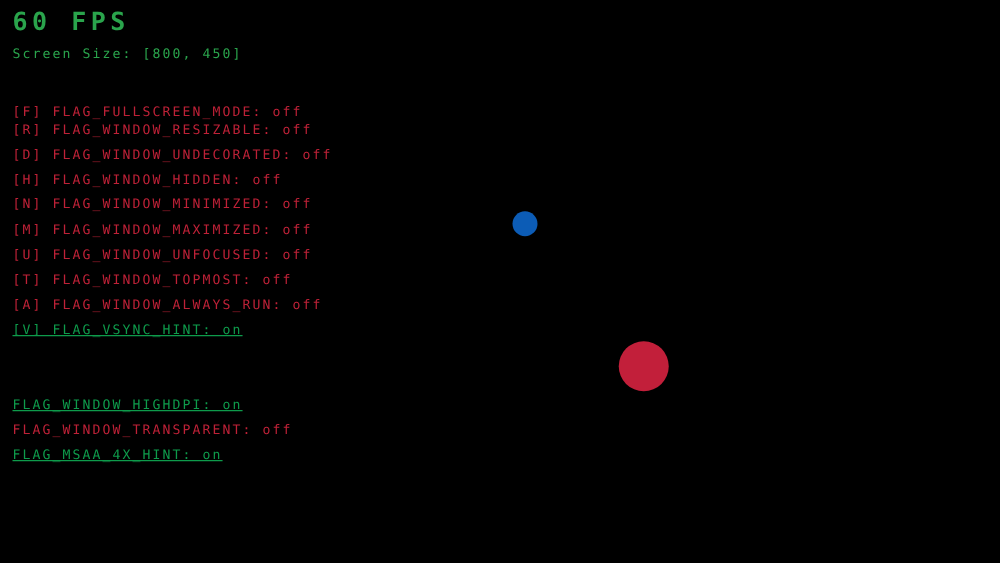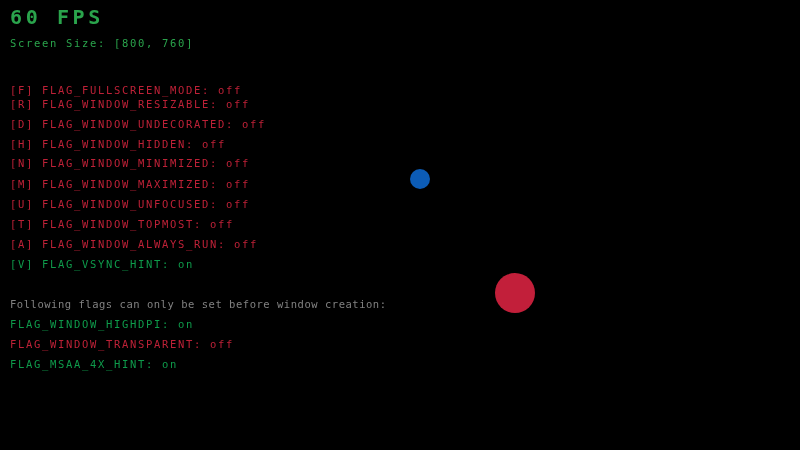--- a/index.html
+++ b/index.html
@@ -56,21 +56,21 @@
   
   .flag-row {
     position: absolute;
     left: 10px;
     white-space: pre;
     font-size: 10.5px;
     letter-spacing: 0.16em;
     line-height: 1;
   }
   .flag-row.state-off { color: #be2137; }
-  .flag-row.state-on  { color: #0e9b4b; }
+  .flag-row.state-on  { color: #0e9b4b; text-decoration: underline; }
 
   
   .ball {
     position: absolute;
     border-radius: 50%;
   }
   #ball-blue {
     left: 410px;
     top: 169px;
     width: 20px;
@@ -85,37 +85,36 @@
     background: #c21f3a;
   }
 </style>
 </head>
 <body>
 
 <div id="screen" style="background: #000000; padding-left: 32px;">
 
   <div class="txt" id="fps-counter" style="color: rgb(42, 164, 76);">60 FPS</div>
 
-  <div class="txt" id="screen-size-label" style="color: rgb(42, 164, 76);">Screen Size: [800, 760]</div>
+  <div class="txt" id="screen-size-label" style="color: rgb(42, 164, 76);">Screen Size: [800, 450]</div>
 
 
   <div id="flags-after">
       <div class="flag-row state-off" style="top: 85px;">[F] FLAG_FULLSCREEN_MODE: off</div>
       <div class="flag-row state-off" style="top: 99px;">[R] FLAG_WINDOW_RESIZABLE: off</div>
       <div class="flag-row state-off" style="top: 119px;">[D] FLAG_WINDOW_UNDECORATED: off</div>
       <div class="flag-row state-off" style="top: 139px;">[H] FLAG_WINDOW_HIDDEN: off</div>
       <div class="flag-row state-off" style="top: 158px;">[N] FLAG_WINDOW_MINIMIZED: off</div>
       <div class="flag-row state-off" style="top: 179px;">[M] FLAG_WINDOW_MAXIMIZED: off</div>
       <div class="flag-row state-off" style="top: 199px;">[U] FLAG_WINDOW_UNFOCUSED: off</div>
       <div class="flag-row state-off" style="top: 219px;">[T] FLAG_WINDOW_TOPMOST: off</div>
       <div class="flag-row state-off" style="top: 239px;">[A] FLAG_WINDOW_ALWAYS_RUN: off</div>
       <div class="flag-row state-on" style="top: 259px;">[V] FLAG_VSYNC_HINT: on</div>
     </div>
 
-  <div class="txt section-header" id="header-before">Following flags can only be set before window creation:</div>
 
   <div id="flags-before">
       <div class="flag-row state-on" style="top: 319px;">FLAG_WINDOW_HIGHDPI: on</div>
       <div class="flag-row state-off" style="top: 339px;">FLAG_WINDOW_TRANSPARENT: off</div>
       <div class="flag-row state-on" style="top: 359px;">FLAG_MSAA_4X_HINT: on</div>
     </div>
 
   <div class="ball" id="ball-blue" style="left: 410px; top: 169px; width: 20px; height: 20px; background: rgb(12, 92, 182);"></div>
 
   <div class="ball" id="ball-red" style="left: 495px; top: 273px; width: 40px; height: 40px; background: rgb(194, 31, 58);"></div>

